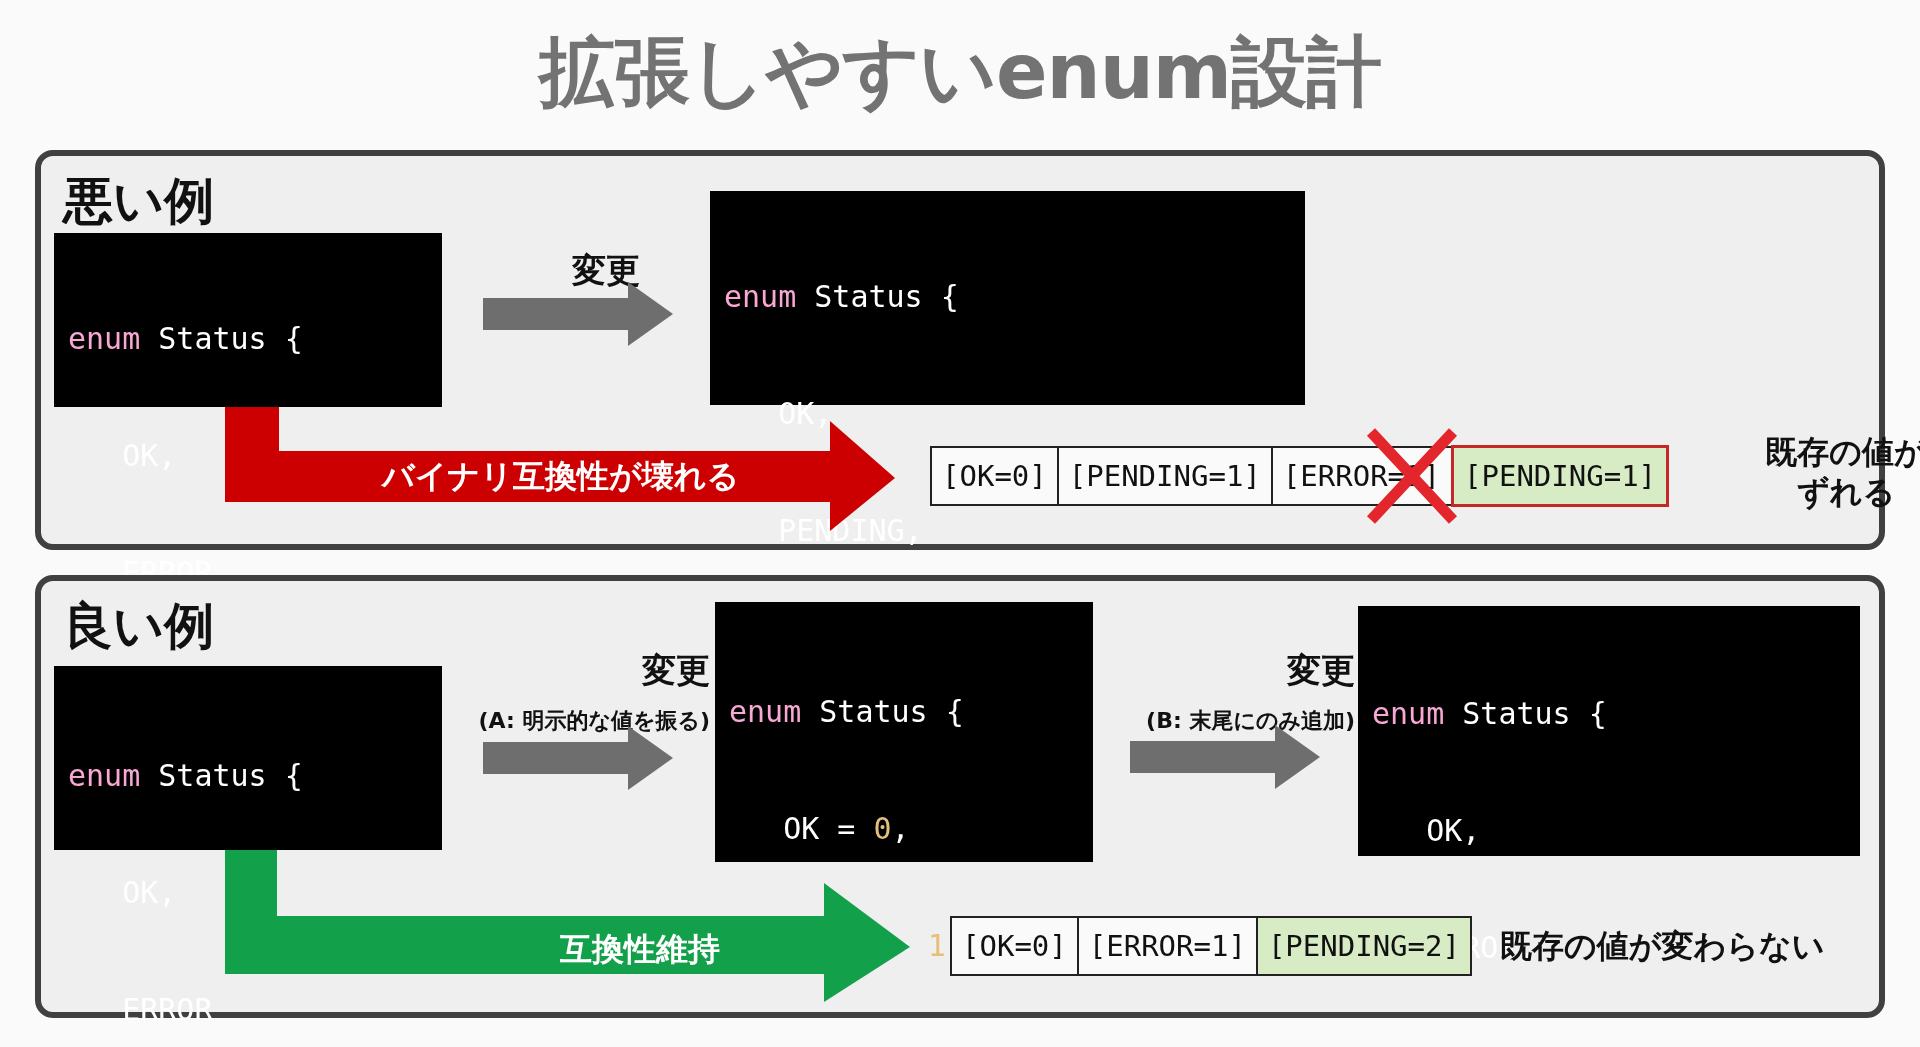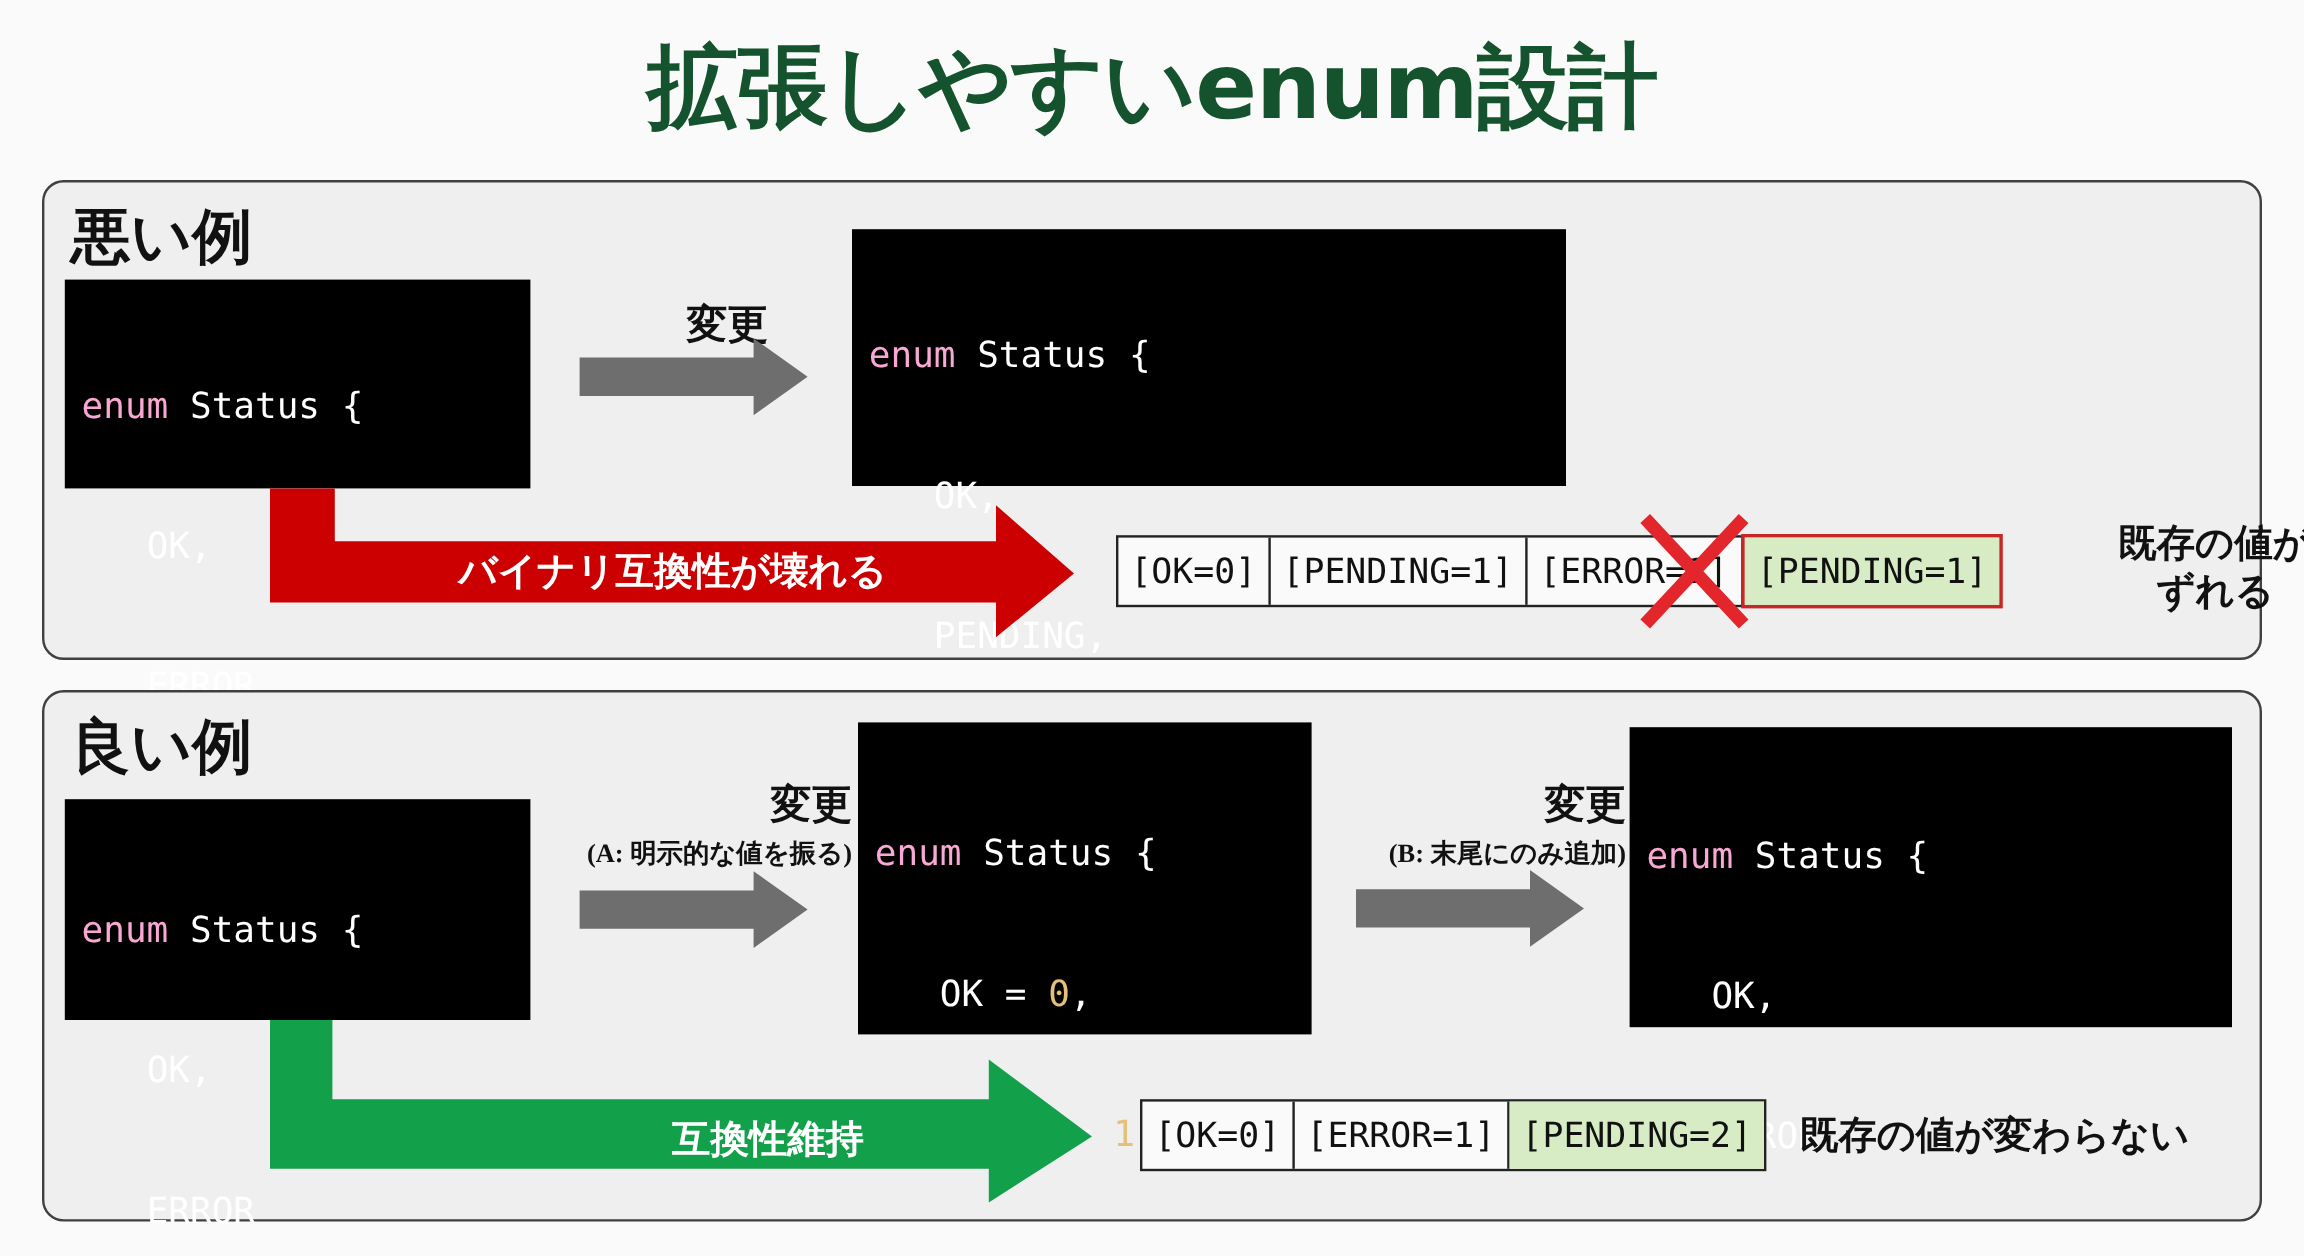--- a/index.html
+++ b/index.html
@@ -2,26 +2,26 @@
 <html><head>
 <meta charset="utf-8">
 <style>
   * { box-sizing: border-box; margin: 0; padding: 0; }
   html, body { width: 1920px; height: 1047px; background: #fafafa; overflow: hidden; }
   body { position: relative; font-family: "DejaVu Sans", sans-serif; color: #111; }
 
   .title {
     position: absolute; left: 0; top: 22px; width: 1920px; text-align: center;
     font-family: "DejaVu Sans", sans-serif; font-weight: bold; font-size: 76px; letter-spacing: -1px;
-    color: #14532d;
+    color: #737373;
   }
 
   .panel {
     position: absolute; left: 35px; width: 1850px;
-    background: #efefef; border: 2px solid #404040; border-radius: 18px;
+    background: #efefef; border: 6px solid #404040; border-radius: 18px;
   }
   .panel.bad { top: 150px; height: 400px; }
   .panel.good { top: 575px; height: 443px; }
 
   .panel-heading {
     position: absolute; left: 22px; top: 12px;
     font-weight: bold; font-size: 50px; color: #111;
   }
 
   .code {
@@ -31,21 +31,21 @@
   }
   .code .line { display: block; }
   .kw { color: #f9a8d4; }
   .cm { color: #98c379; }
   .num { color: #e5c07b; }
 
   .arrow-label {
     position: absolute; text-align: right; font-weight: bold; color: #111;
   }
   .arrow-label .main { font-size: 34px; display: block; }
-  .arrow-label .sub { font-size: 22px; display: block; margin-top: 2px; font-family: Liberation Serif, serif; }
+  .arrow-label .sub { font-size: 22px; display: block; margin-top: 12px; }
 
   svg.abs { position: absolute; overflow: visible; }
 
   .mem-row {
     position: absolute; display: flex; border: 2px solid #222; background: #fafafa; justify-content: flex-end;
   }
   .mem-cell {
     font-family: "DejaVu Sans Mono", monospace; font-size: 29px; color: #111;
     padding: 0 10px; height: 56px; line-height: 56px; border-right: 2px solid #222;
     white-space: nowrap;

